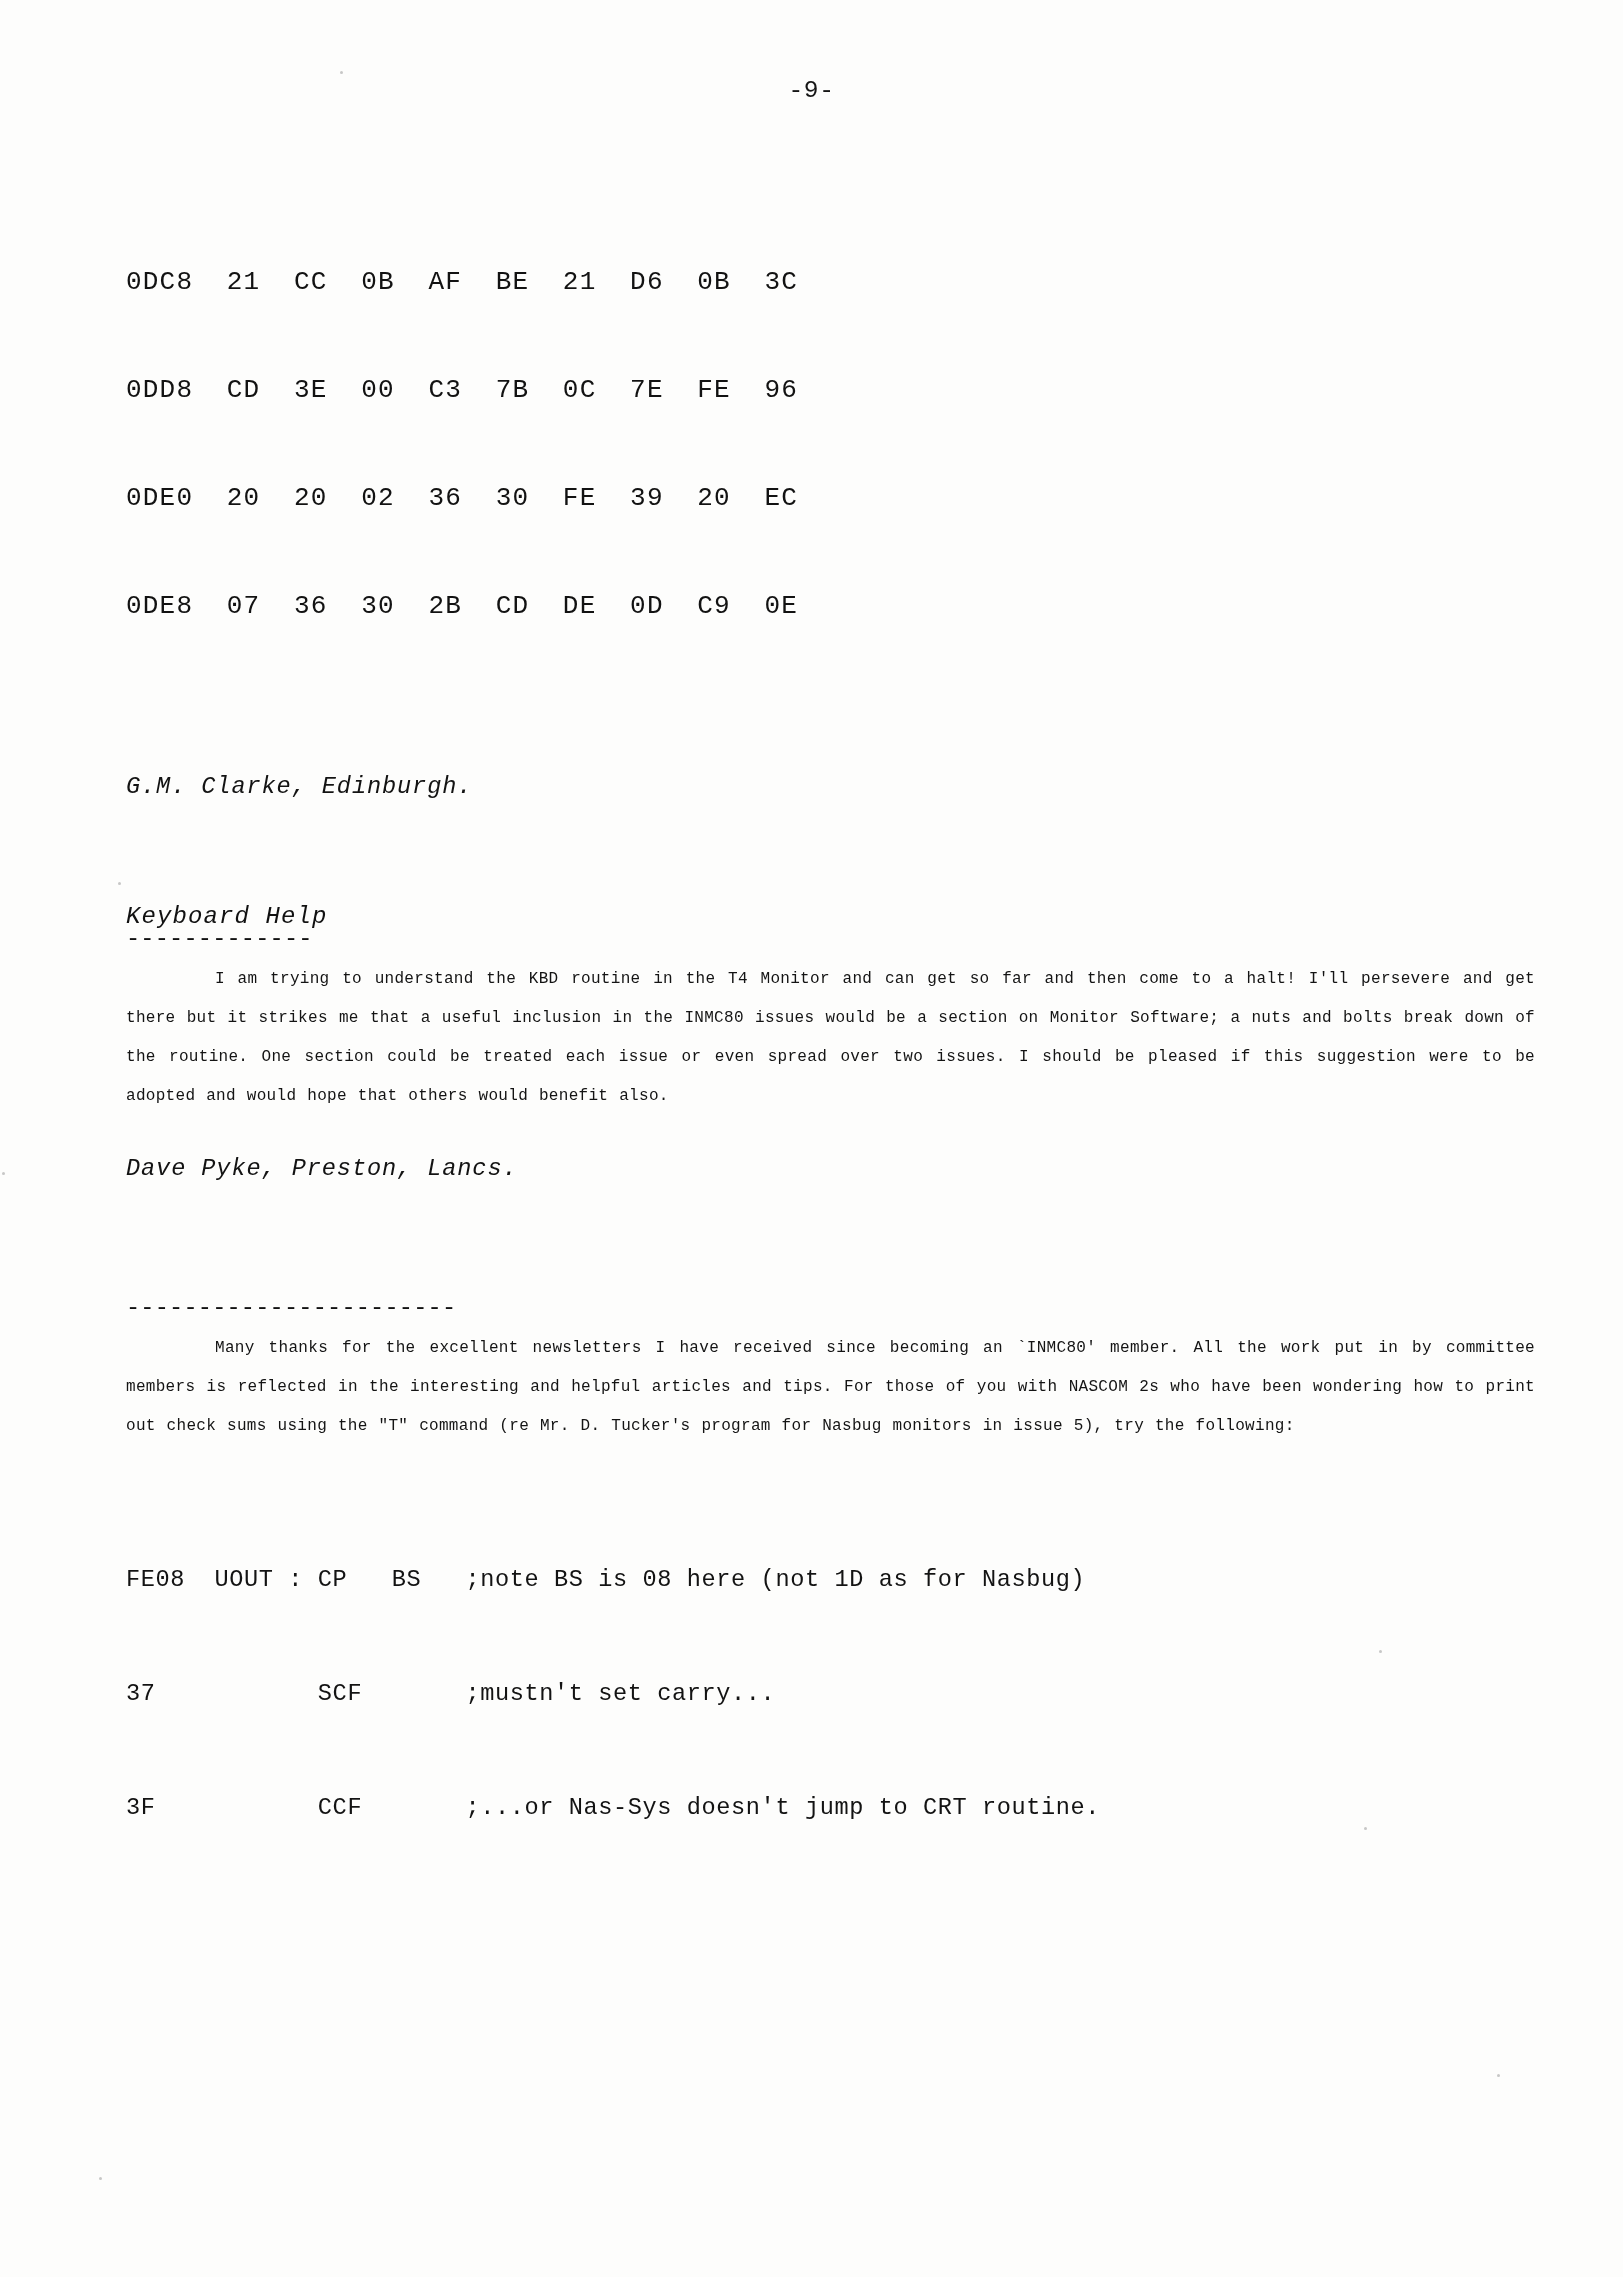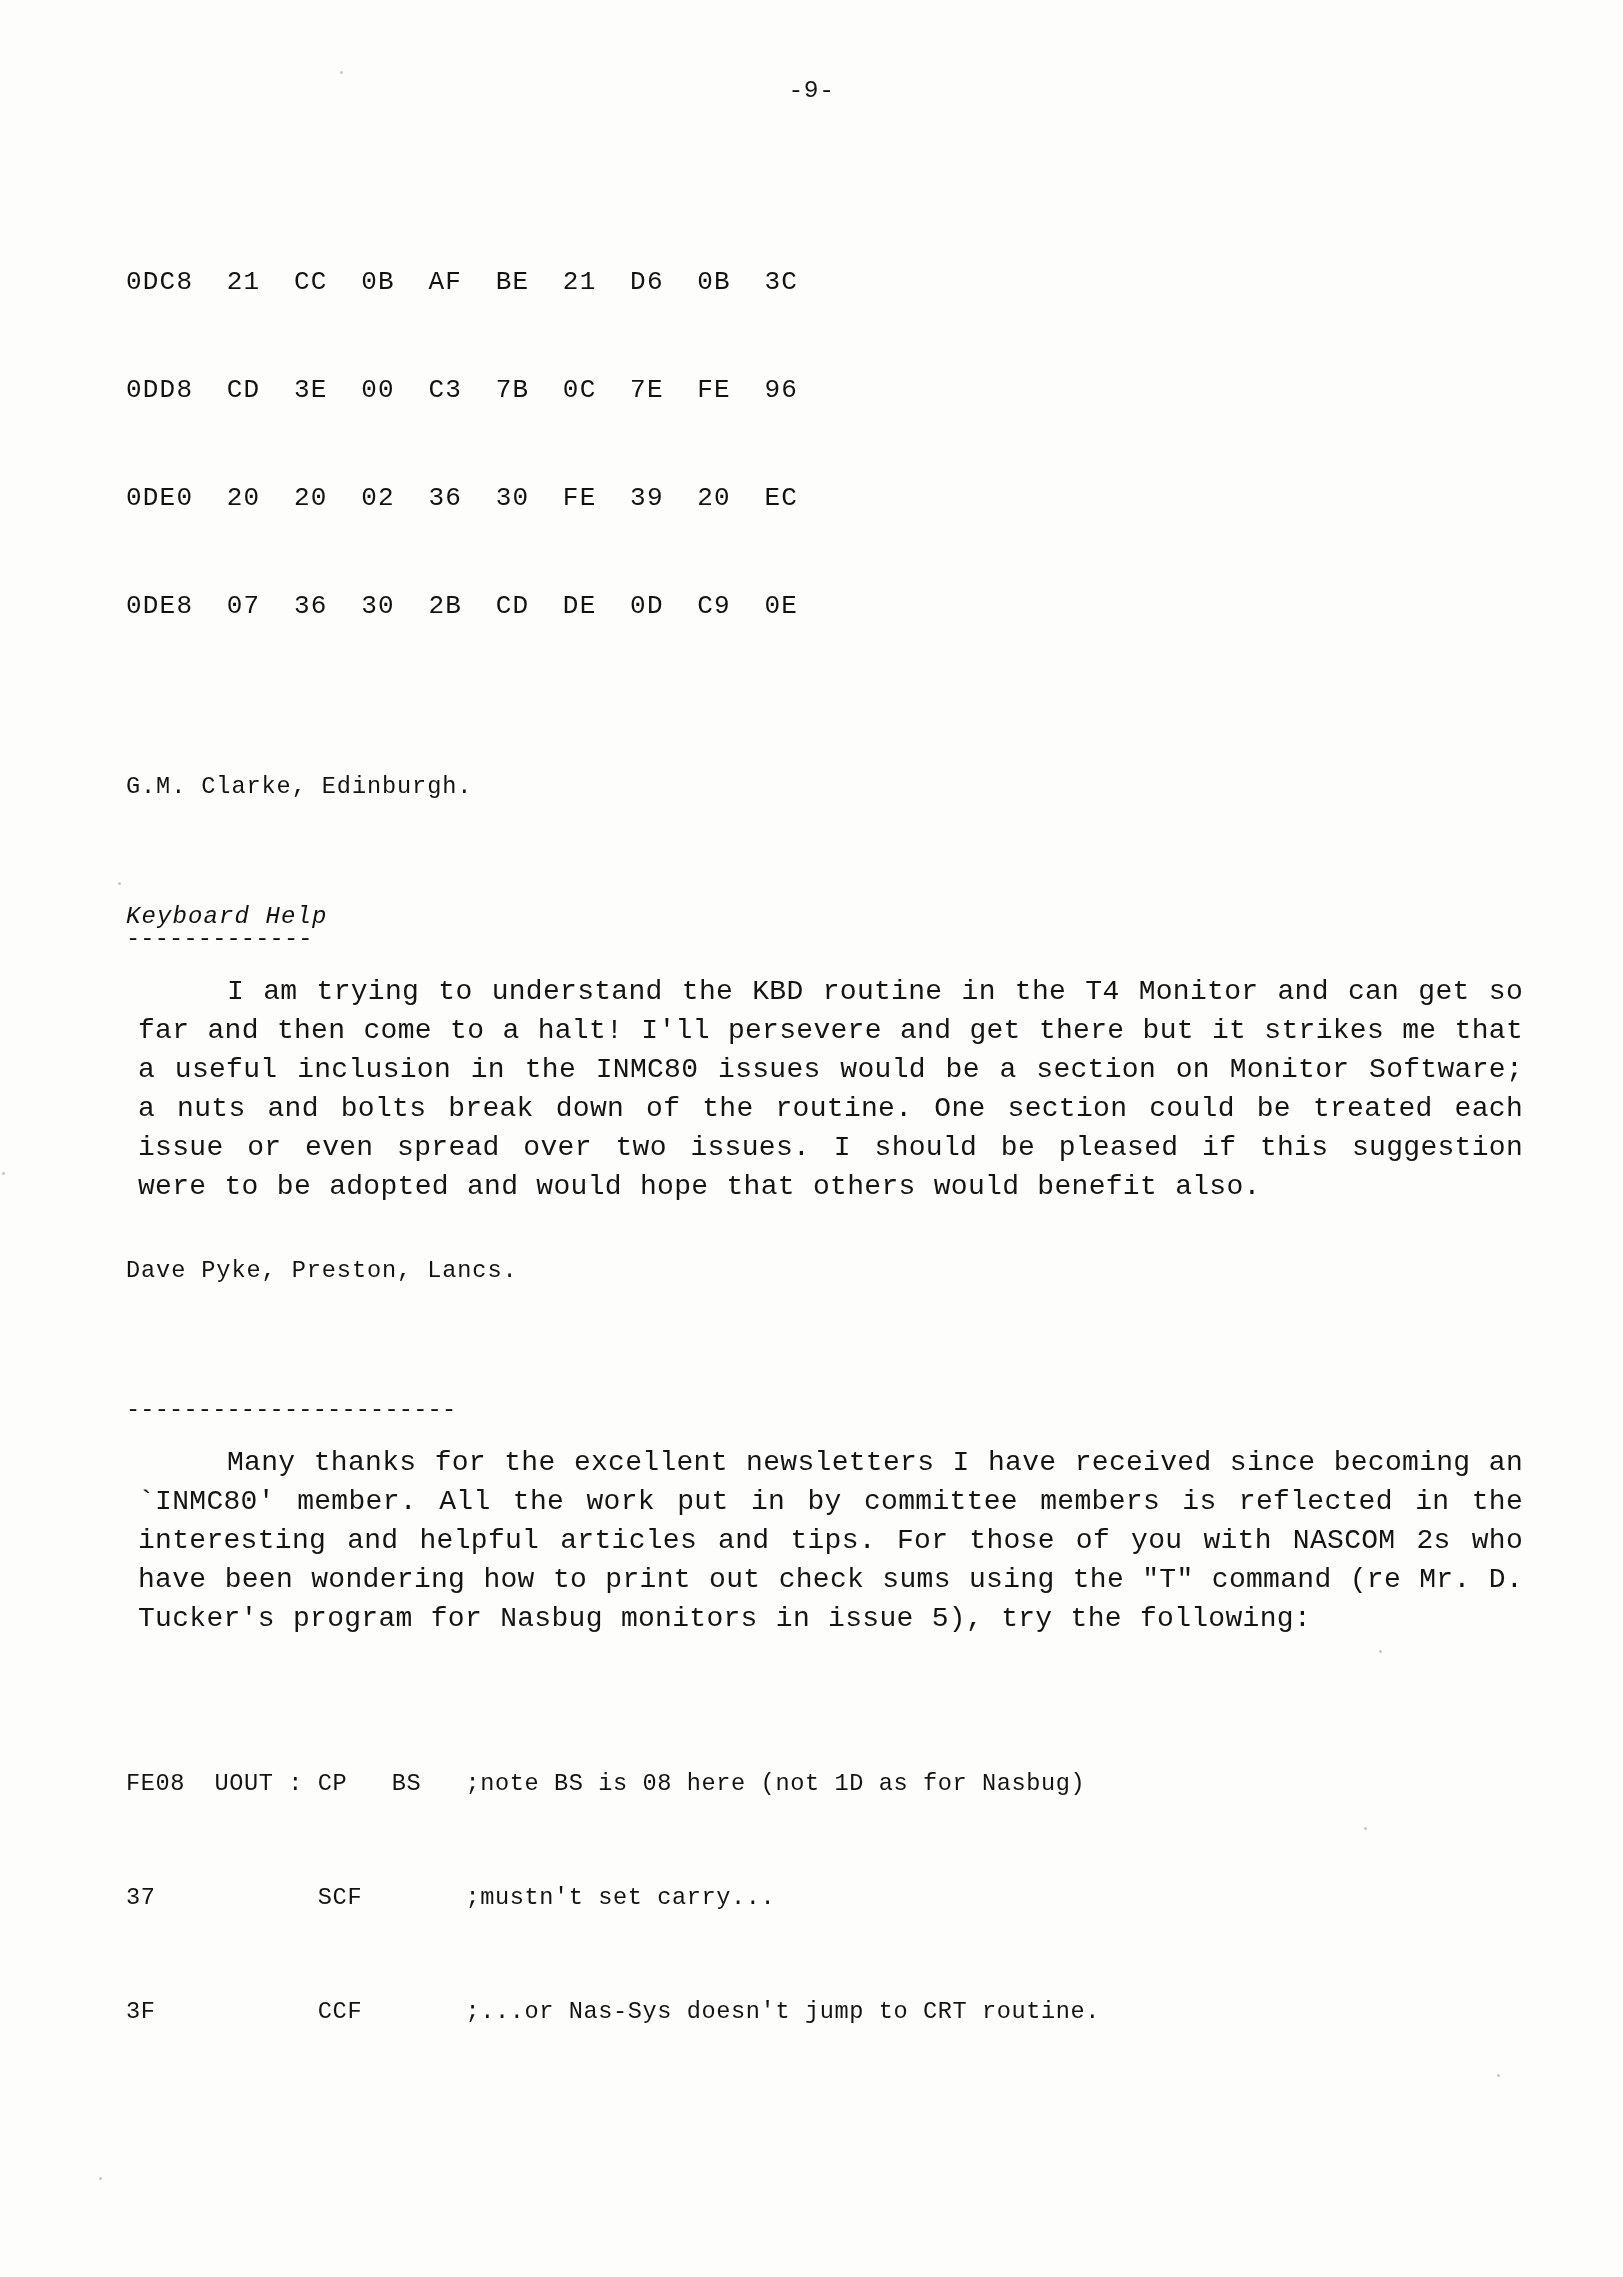--- a/index.html
+++ b/index.html
@@ -39,20 +39,21 @@
     line-height: 36px;
     letter-spacing: 1.2px;
     white-space: pre;
     color: #121212;
   }
   .sig {
     font-size: 23.6px;
     letter-spacing: 0.9px;
     white-space: pre;
     color: #131313;
+    font-style: italic;
   }
   .gap-xl { height: 77px; }
   .gap-md { height: 39px; }
   .gap-sm { height: 25.6px; }
   .gap-xs { height: 15.8px; }
 
   .section-title {
     font-size: 24px;
     letter-spacing: 1.1px;
     white-space: pre;
@@ -63,22 +64,22 @@
     margin-top: 5.9px;
     height: 8.9px;
     font-size: 23.6px;
     line-height: 8.9px;
     letter-spacing: 0.2px;
     white-space: pre;
     overflow: hidden;
     color: #111111;
   }
   p.body {
-    margin: 12px;
-    font-size: 28px;
+    margin: 0;
+    font-size: 16px;
     line-height: 39px;
     letter-spacing: 0.3px;
     text-align: justify;
     text-justify: inter-word;
     color: #141414;
     word-spacing: 1px;
   }
   p.body .indent { display: inline-block; width: 89px; }
 
   .codeblock {

